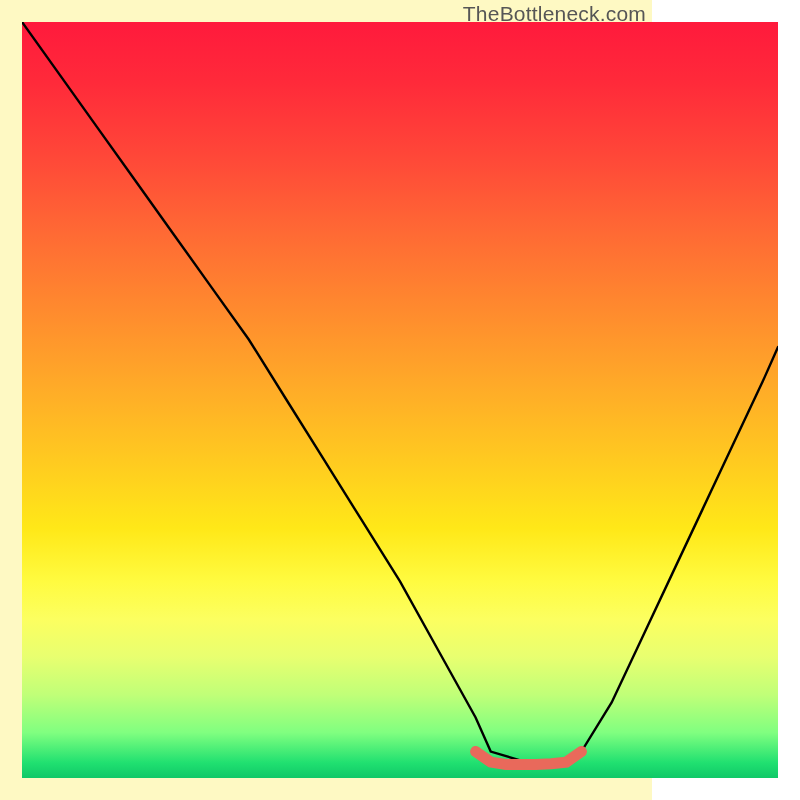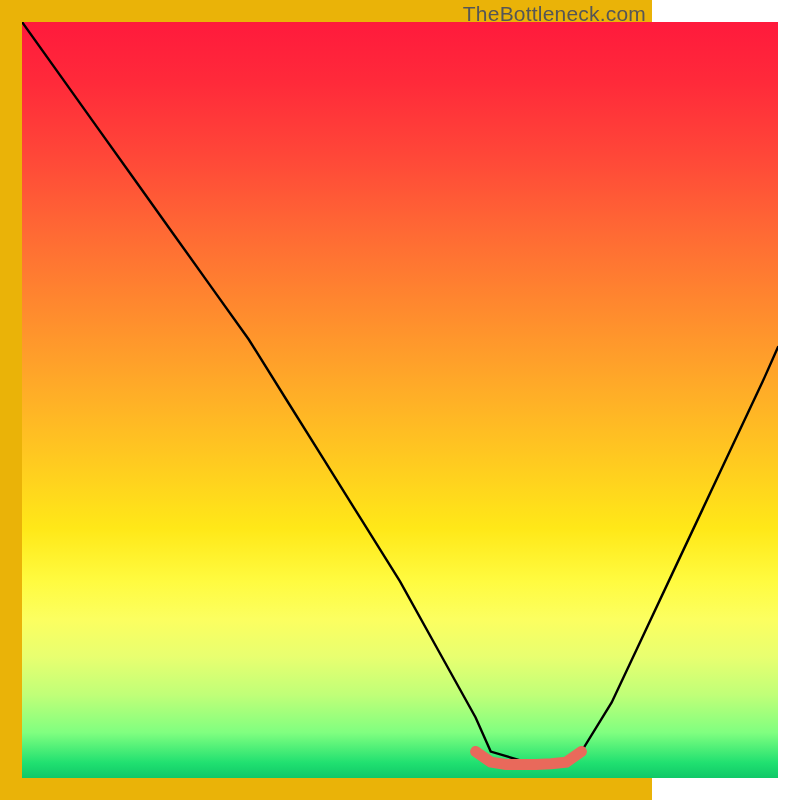--- a/index.html
+++ b/index.html
@@ -1,21 +1,21 @@
 <!DOCTYPE html>
 <html><head>
 <meta charset="utf-8">
 <style>
   * { margin: 0; padding: 0; box-sizing: border-box; }
   html, body { width: 800px; height: 800px; overflow: hidden; background: #fff; }
   .chart-container {
     position: relative;
     width: 652px;
     height: 800px;
-    background: #eab308;
+    background: #fef9c3;
   }
   .plot-area {
     position: absolute;
     left: 22px;
     top: 22px;
     width: 756px;
     height: 756px;
     background: linear-gradient(to bottom,
       #ff1a3c 0%,
       #ff2a3a 8%,

